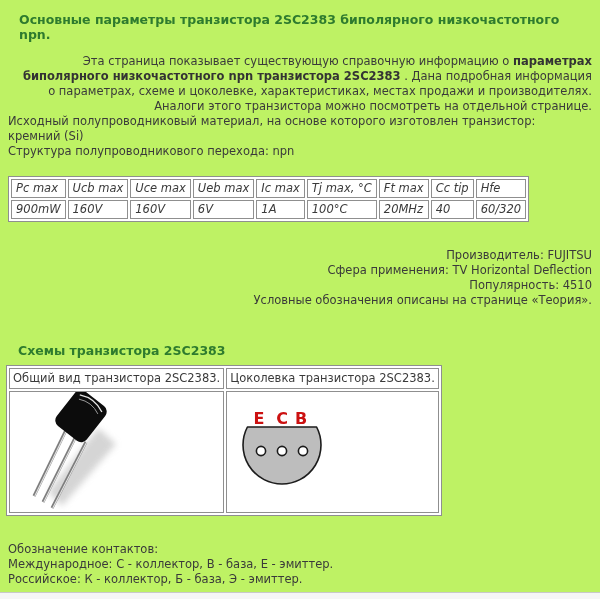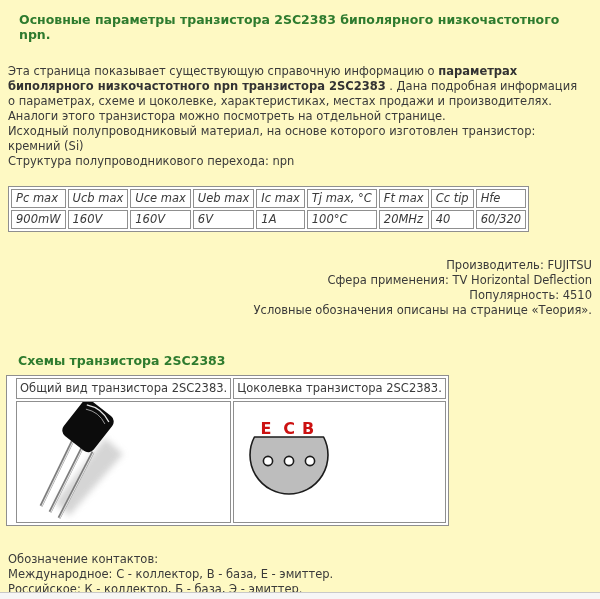--- a/index.html
+++ b/index.html
@@ -2,36 +2,36 @@
 <html><head>
 <meta charset="utf-8">
 <style>
   * { box-sizing: border-box; }
   html, body { margin: 0; padding: 0; background: #ffffff; }
   .page {
     position: relative;
     width: 600px;
     height: 599px;
     overflow: hidden;
-    background: #fef9c3;
+    background: #bef264;
     font-family: "DejaVu Sans", "Liberation Sans", sans-serif;
     font-size: 11.5px;
     line-height: 15px;
     color: #3a3a3a;
     padding: 0 8px;
   }
   .h-green {
     color: #2e7b2e;
     font-weight: bold;
     font-size: 12.5px;
     line-height: 15px;
     margin: 0;
   }
   .title { padding: 12px 0 0 11px; }
-  .intro { margin-top: 22px; }
+  .intro { margin-top: 12px; text-align: right; }
   .material { }
   .info { margin-top: 26px; text-align: right; }
   .schemes-heading { margin: 35px 0 0 10px; }
   .contacts { margin-top: 26px; }
   b { color: #333333; }
 
   
   table.params {
     border-collapse: separate;
     border-spacing: 2px;
@@ -50,21 +50,20 @@
   }
 
   
   table.images {
     border-collapse: separate;
     border-spacing: 2px;
     margin-top: 7px;
     margin-left: -2px;
     border: 1px solid #8f8f8f;
     background: #ffffff;
-    padding-left: 7px;
   }
   table.images td {
     border: 1px solid #8f8f8f;
     padding: 0;
     vertical-align: top;
     background: #ffffff;
   }
   table.images td.cap {
     padding: 2px 3px;
     line-height: 15px;

